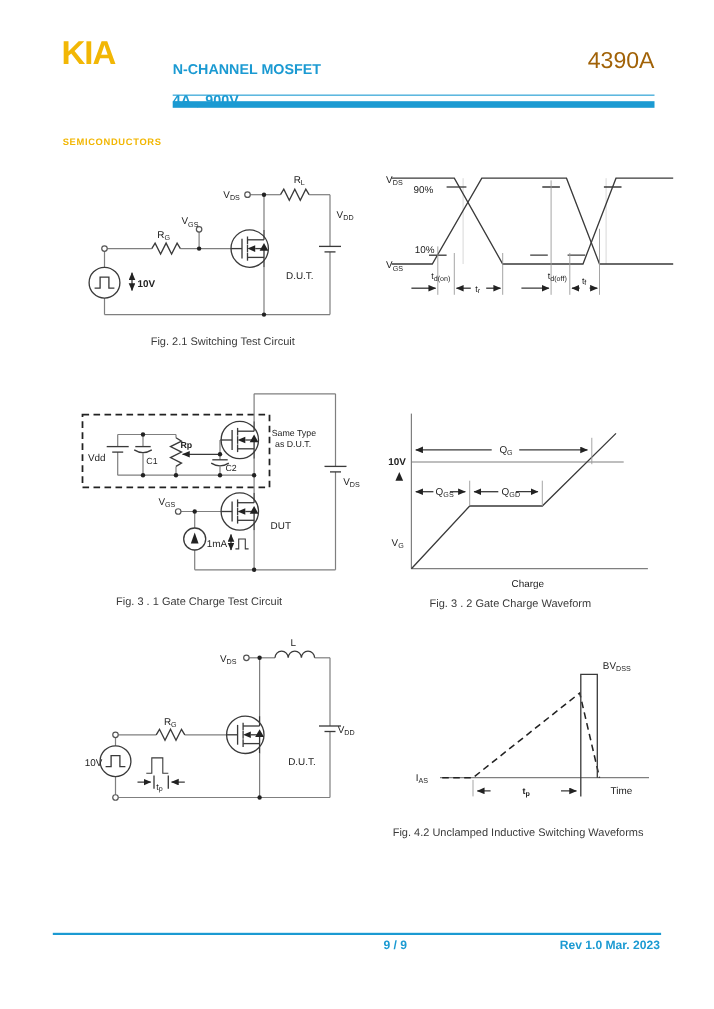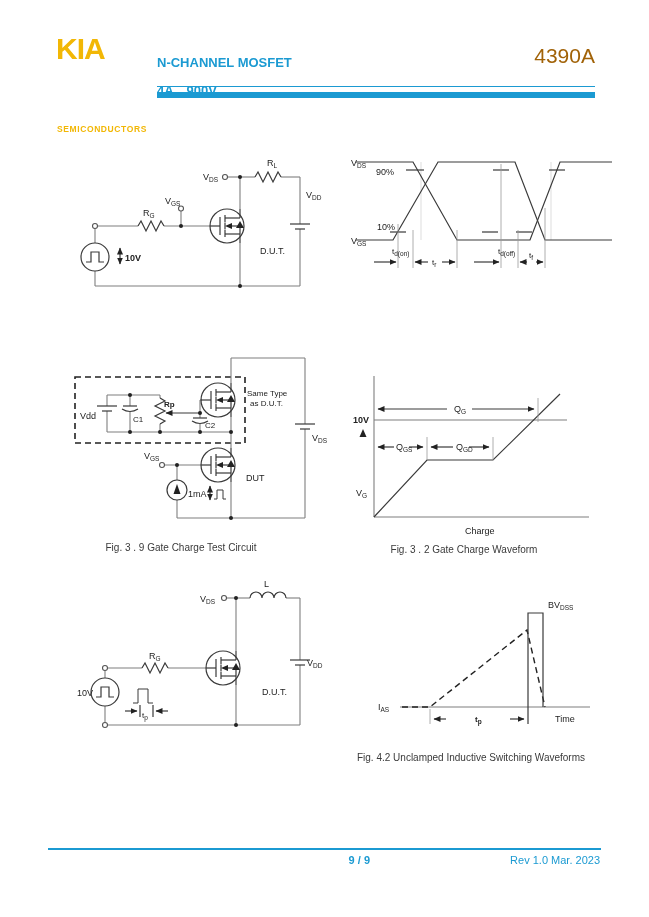--- a/index.html
+++ b/index.html
@@ -14,21 +14,21 @@
   .title2{position:absolute;left:157px;top:55px;font-size:13px;font-weight:bold;color:#1b9ad2;}
   .partno{position:absolute;right:54px;top:44px;font-size:21px;color:#a16207;}
   .hline-thin{position:absolute;left:157px;top:86px;width:438px;height:1px;background:#1b9ad2;}
   .hline-thick{position:absolute;left:157px;top:92px;width:438px;height:6px;background:#1b9ad2;}
   
   .cap{position:absolute;font-size:10px;color:#3a3a3a;text-align:center;}
   
   .fline{position:absolute;left:48px;top:848px;width:553px;height:2px;background:#1b9ad2;}
   .fpage{position:absolute;left:280px;top:854px;width:90px;text-align:right;
          font-size:11px;font-weight:bold;color:#1b9ad2;}
-  .frev{position:absolute;right:49px;top:854px;font-size:11px;font-weight:normal;color:#1b9ad2;text-align:right;}
+  .frev{position:absolute;right:49px;top:854px;font-size:11px;font-weight:bold;color:#1b9ad2;text-align:right;}
   
   svg{position:absolute;overflow:visible;}
   .wire{stroke:#7f7f7f;fill:none;stroke-width:1.1px;}
   .blk{stroke:#3a3a3a;fill:none;stroke-width:1.2px;}
   .ltick{stroke:#999;fill:none;stroke-width:.8px;}
   .faint{stroke:#d9d9d9;fill:none;stroke-width:.9px;}
   .dashbox{stroke:#222;fill:none;stroke-width:1.6px;stroke-dasharray:6 4;}
   .dashtrace{stroke:#222;fill:none;stroke-width:1.4px;stroke-dasharray:6 4;}
   .node{fill:#fff;stroke:#555;stroke-width:1.1px;}
   .dot{fill:#222;stroke:none;}
@@ -114,20 +114,21 @@
     <circle class="dot" cx="183" cy="138" r="2"></circle>
     <line x1="63" y1="100" x2="63" y2="116" class="blk" marker-start="url(#ah)" marker-end="url(#ah)"></line>
     <text x="68" y="113" font-weight="bold">10V</text>
     <text x="86" y="68"><tspan>R</tspan><tspan class="sub" dy="2">G</tspan></text>
     <text x="210" y="18"><tspan>R</tspan><tspan class="sub" dy="2">L</tspan></text>
     <text x="108" y="56"><tspan>V</tspan><tspan class="sub" dy="2">GS</tspan></text>
     <text x="146" y="32"><tspan>V</tspan><tspan class="sub" dy="2">DS</tspan></text>
     <text x="249" y="50"><tspan>V</tspan><tspan class="sub" dy="2">DD</tspan></text>
     <text x="203" y="106">D.U.T.</text>
   </svg>
+  <div class="cap" style="left:60px;top:306px;width:285px">Fig. 2.1 Switching Test Circuit</div>
 
   <svg style="left:348px;top:150px" width="272" height="140" viewBox="0 0 272 140">
     <line x1="73" y1="12" x2="73" y2="90" class="faint"></line>
     <line x1="203" y1="12" x2="203" y2="90" class="faint"></line>
     <path class="blk" d="M8,12 H65 L109,90 H182 L212,12 H264"></path>
     <path class="blk" d="M8,90 H45 L90,12 H167 L197,90 H264"></path>
     <g class="blk">
       <line x1="58" y1="20" x2="76" y2="20"></line>
       <line x1="145" y1="20" x2="161" y2="20"></line>
       <line x1="201" y1="20" x2="217" y2="20"></line>
@@ -219,21 +220,21 @@
     <text x="73" y="74" class="lab8">C1</text>
     <text x="104" y="59" class="lab8" font-weight="bold">Rp</text>
     <text x="145" y="80" class="lab8">C2</text>
     <text x="187" y="48" class="lab8">Same Type</text>
     <text x="190" y="58" class="lab8">as D.U.T.</text>
     <text x="84" y="111"><tspan>V</tspan><tspan class="sub" dy="2">GS</tspan></text>
     <text x="186" y="133">DUT</text>
     <text x="128" y="149">1mA</text>
     <text x="252" y="93"><tspan>V</tspan><tspan class="sub" dy="2">DS</tspan></text>
   </svg>
-  <div class="cap" style="left:50px;top:542px;width:262px">Fig. 3 . 9 Gate Charge Test Circuit</div>
+  <div class="cap" style="left:50px;top:542px;width:262px">Fig. 3 . 1 Gate Charge Test Circuit</div>
 
   <svg style="left:352px;top:362px" width="270" height="185" viewBox="0 0 270 185">
     <g class="wire">
       <line x1="22" y1="14" x2="22" y2="155"></line>
       <line x1="22" y1="155" x2="237" y2="155"></line>
       <line x1="22" y1="58" x2="215" y2="58"></line>
     </g>
     <path class="blk" d="M22,155 L75,98 H141 L208,32"></path>
     <g class="ltick">
       <line x1="75" y1="75" x2="75" y2="98"></line>

